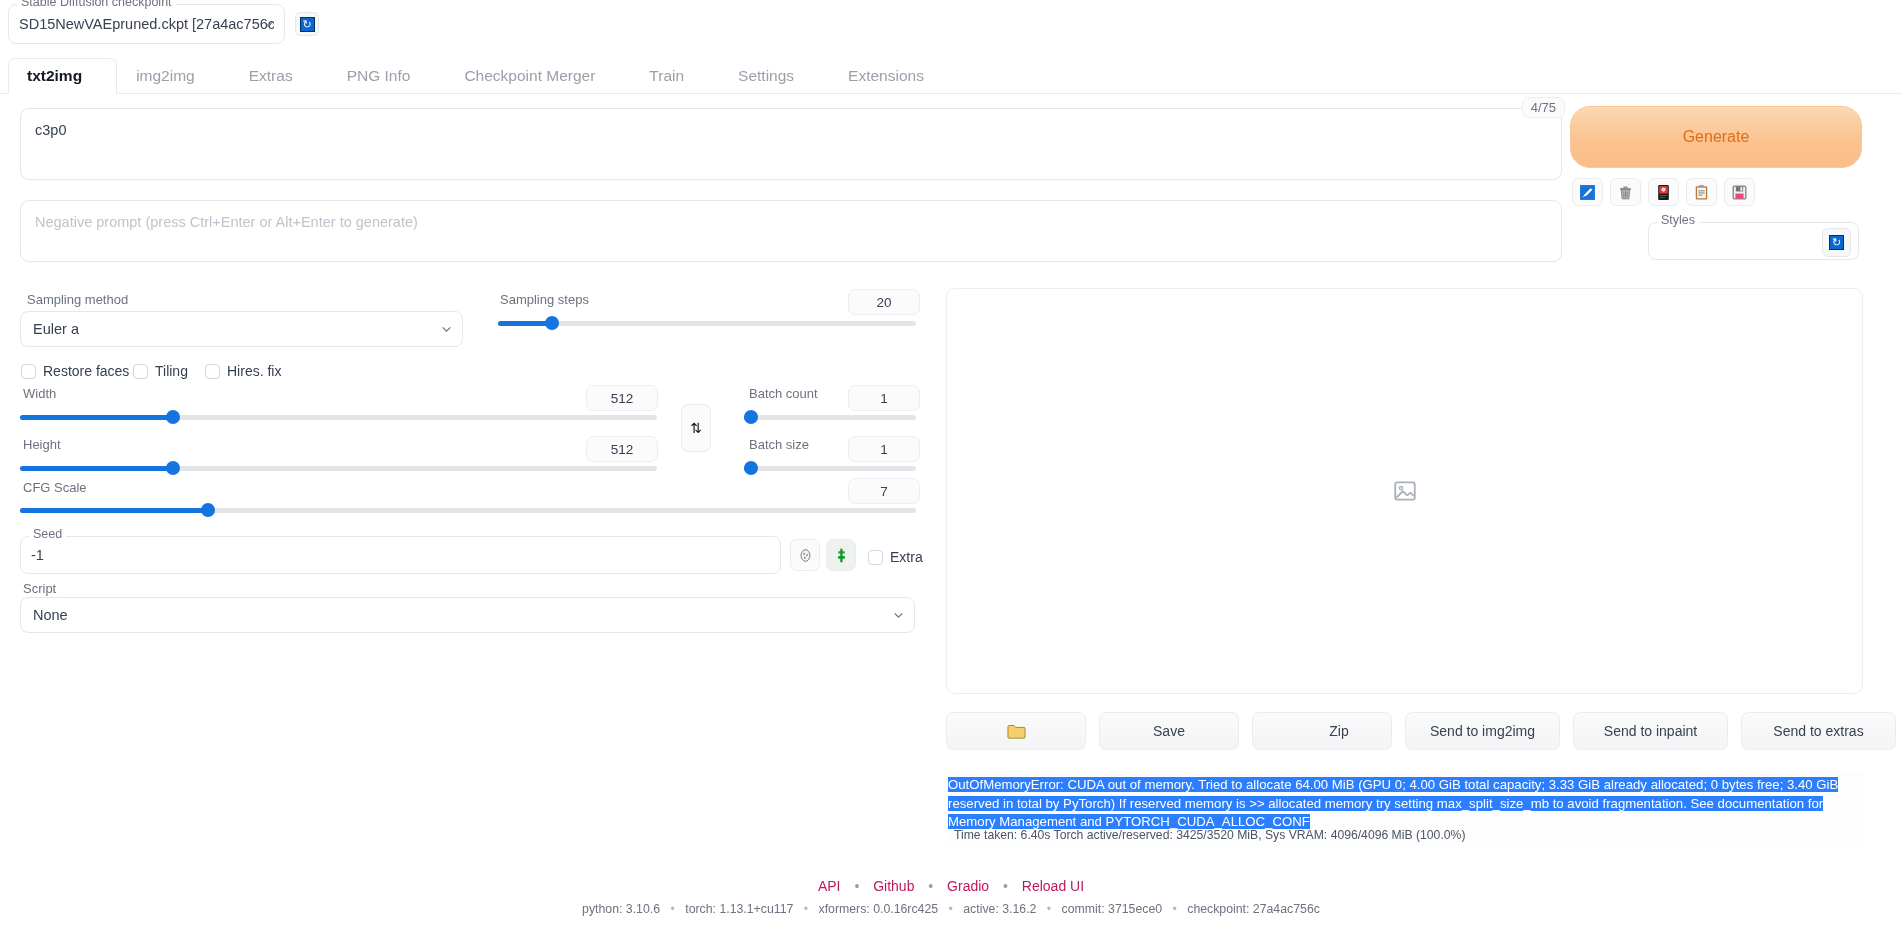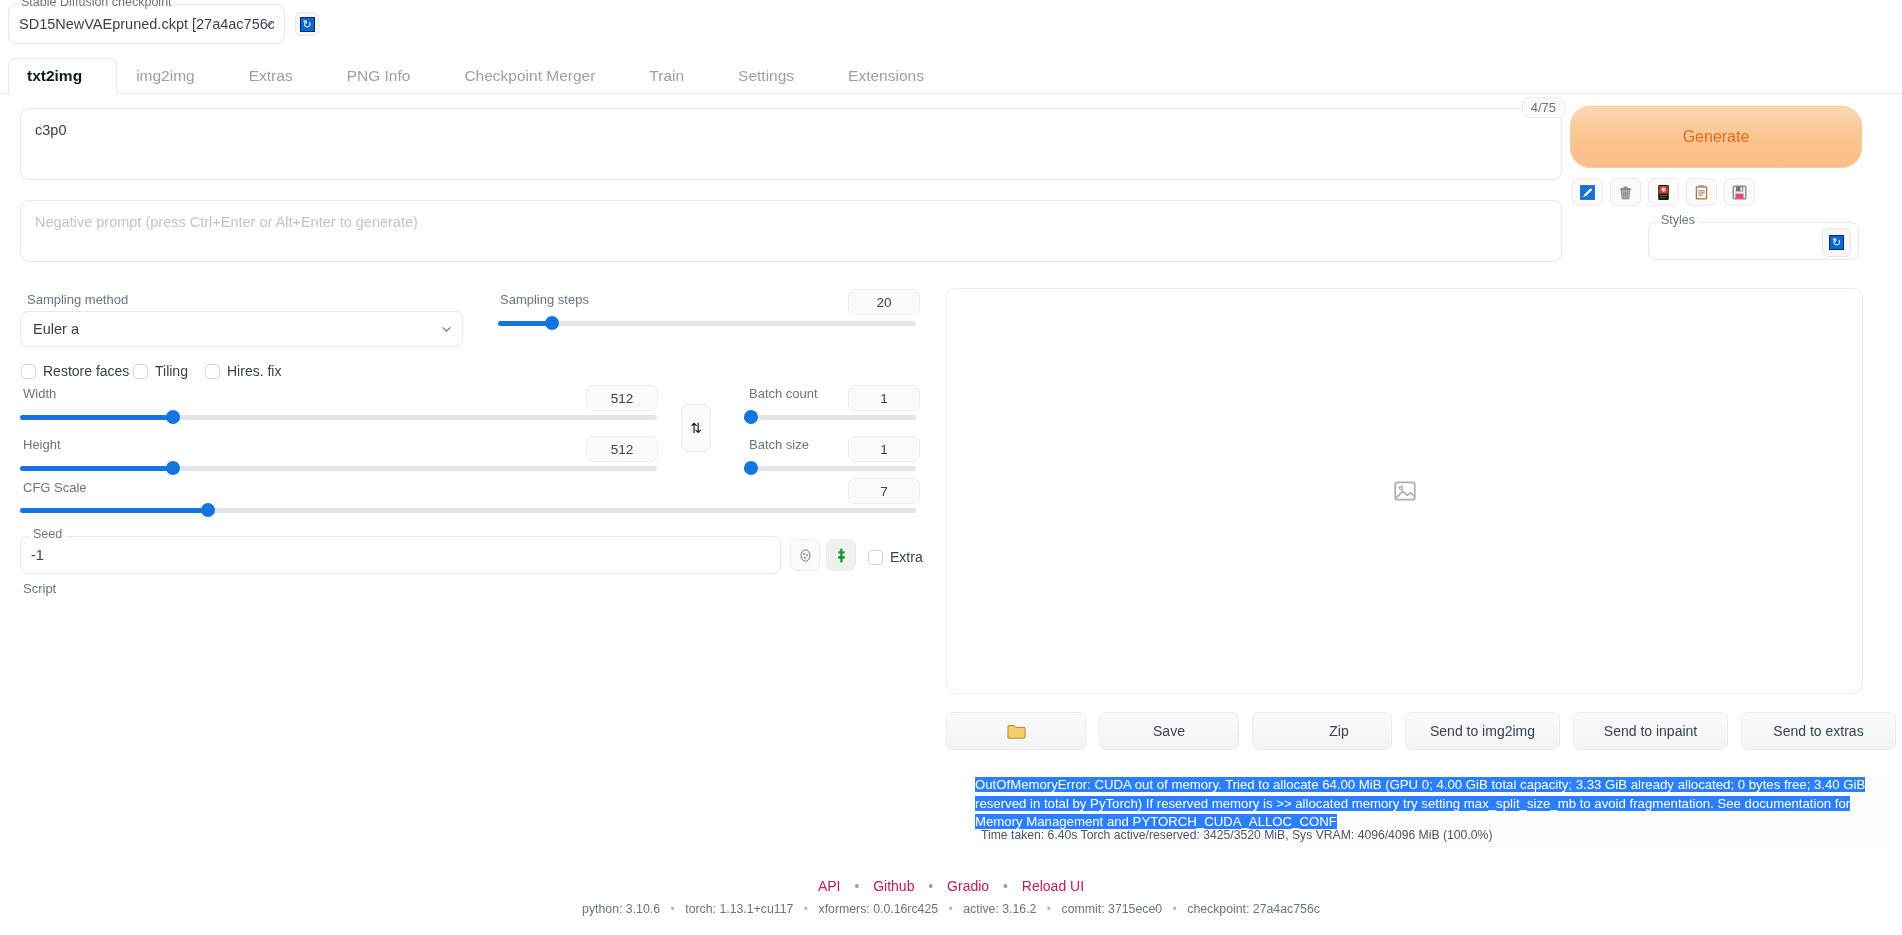--- a/index.html
+++ b/index.html
@@ -196,21 +196,20 @@
     height: 38px;
     border: 1px solid #ececee; border-radius: 7px;
     background: linear-gradient(180deg,#fbfbfc 0%, #f3f4f6 100%);
     display: flex; align-items: center; justify-content: center;
     font-size: 14px; color: #374151; cursor: pointer;
   }
   .console {
     position: absolute; left: 946px; top: 772px;
     width: 917px; height: 74px;
     background: #fdfdfe;
-    margin-left: 27px;
   }
   .err-text {
     font-size: 13.2px; line-height: 17.6px;
     color: #fff; background: #2b7fff;
     display: inline;
     box-decoration-break: clone; -webkit-box-decoration-break: clone;
   }
   .time-text {
     position: absolute; left: 8px; top: 56px;
     font-size: 12.2px; color: #4b5563;
@@ -416,20 +415,28 @@
       <path d="M7 1.6 L9 1.6 L9 4 L11 4 L11 6 L9 6 L9 8.4 L11.2 8.4 L11.2 11 L9 11 L9 14.4 L7 14.4 L7 11 L4.8 11 L4.8 8.4 L7 8.4 L7 6 L5 6 L5 4 L7 4 Z" fill="#16a033"></path>
       <path d="M7 1.6 L8 1.6 L8 14.4 L7 14.4 Z" fill="#0c7a22" opacity="0.55"></path>
     </svg>
   </div>
   <div class="cbx-wrap" style="left:868px; top:549px;">
     <span class="cbx"></span>
     <span class="cbx-lbl">Extra</span>
   </div>
 
   <div class="label-top" style="left:23px; top:581px;">Script</div>
+  <div class="select-box" style="left:20px; top:597px; width:895px;">
+    <span>None</span>
+    <span class="chev">
+      <svg width="13" height="13" viewBox="0 0 24 24" fill="none" stroke="#6b7280" stroke-width="2.2">
+          <path d="M5 9l7 7 7-7"></path>
+        </svg>
+    </span>
+  </div>
 
   <div class="result-panel">
     <svg width="26" height="26" viewBox="0 0 24 24">
       <rect x="3" y="4" width="18" height="16" rx="2" fill="none" stroke="#aab0ba" stroke-width="1.7"></rect>
       <circle cx="8.3" cy="9.3" r="1.5" fill="none" stroke="#aab0ba" stroke-width="1.4"></circle>
       <path d="M4.2 18 L10 12.2 L14 16 L17 13.5 L20 16.6" fill="none" stroke="#aab0ba" stroke-width="1.7" stroke-linejoin="round"></path>
     </svg>
   </div>
 
   <div class="btn-row">

